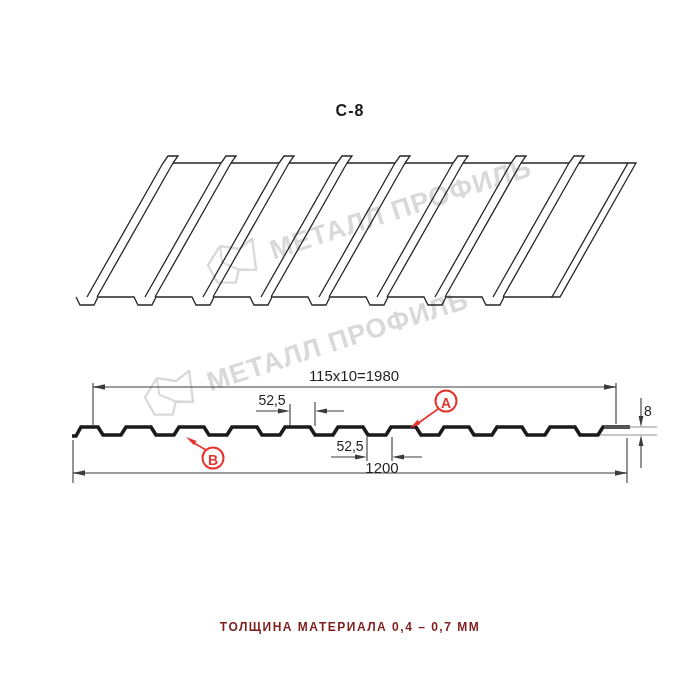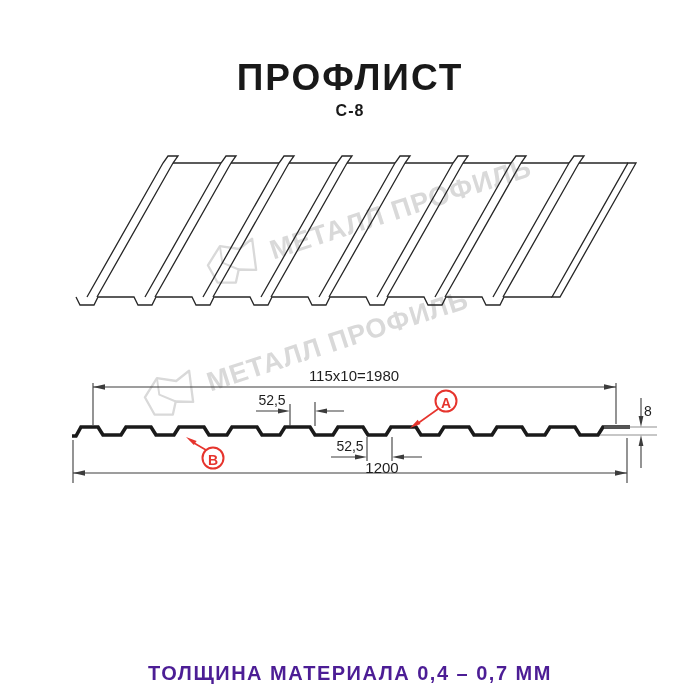--- a/index.html
+++ b/index.html
@@ -10,21 +10,21 @@
   .abs{position:absolute;transform:translate(-50%,-50%);white-space:nowrap;}
   .title{font-size:37px;font-weight:700;letter-spacing:2px;color:#191919;}
   .subtitle{font-size:16px;font-weight:700;letter-spacing:1px;color:#191919;}
   .dim{font-size:14px;color:#1e1e1e;}
   .dim-big{font-size:15px;color:#1e1e1e;}
   .marker{
     font-size:14px;font-weight:700;color:#e6342d;
     width:23px;height:23px;line-height:23px;text-align:center;
     border:2.2px solid #e6342d;border-radius:50%;background:#ffffff;box-sizing:border-box;
   }
-  .footer{font-size:20px;font-weight:700;letter-spacing:1.5px;color:#4c1d95;margin-top:46px;}
+  .footer{font-size:12px;font-weight:700;letter-spacing:1.5px;color:#7f1d1d;}
   .watermark{
     position:absolute;display:flex;align-items:center;gap:10px;
     color:#d9d9d9;font-size:27px;font-weight:700;letter-spacing:1px;white-space:nowrap;
     transform-origin:0 50%;
   }
   .wm1{left:206px;top:248px;transform:rotate(-18deg);}
   .wm2{left:143px;top:380px;transform:rotate(-18deg);}
   svg.art{position:absolute;left:0;top:0;}
 </style>
 </head>
@@ -109,21 +109,20 @@
     <g>
       <line x1="438" y1="409" x2="417" y2="424" stroke="#e6342d" stroke-width="1.6"></line>
       <polygon points="410,428 417.7,419.7 420.5,423.9" fill="#e6342d"></polygon>
     </g>
     <g>
       <line x1="206" y1="450" x2="194" y2="443" stroke="#e6342d" stroke-width="1.6"></line>
       <polygon points="186,437 196.6,440.9 193.8,445.1" fill="#e6342d"></polygon>
     </g>
   </svg>
 
-  <div class="abs title" style="left:350px;top:78px;">ПРОФЛИСТ</div>
   <div class="abs subtitle" style="left:350px;top:111px;">С-8</div>
 
   <div class="abs dim-big" style="left:354px;top:375px;">115x10=1980</div>
   <div class="abs dim" style="left:272px;top:400px;">52,5</div>
   <div class="abs dim" style="left:350px;top:446px;">52,5</div>
   <div class="abs dim" style="left:648px;top:411px;">8</div>
   <div class="abs dim-big" style="left:355px;top:467px;margin-left:27px;">1200</div>
 
   <div class="abs marker" style="left:446px;top:401px;">А</div>
   <div class="abs marker" style="left:213px;top:458px;">В</div>

